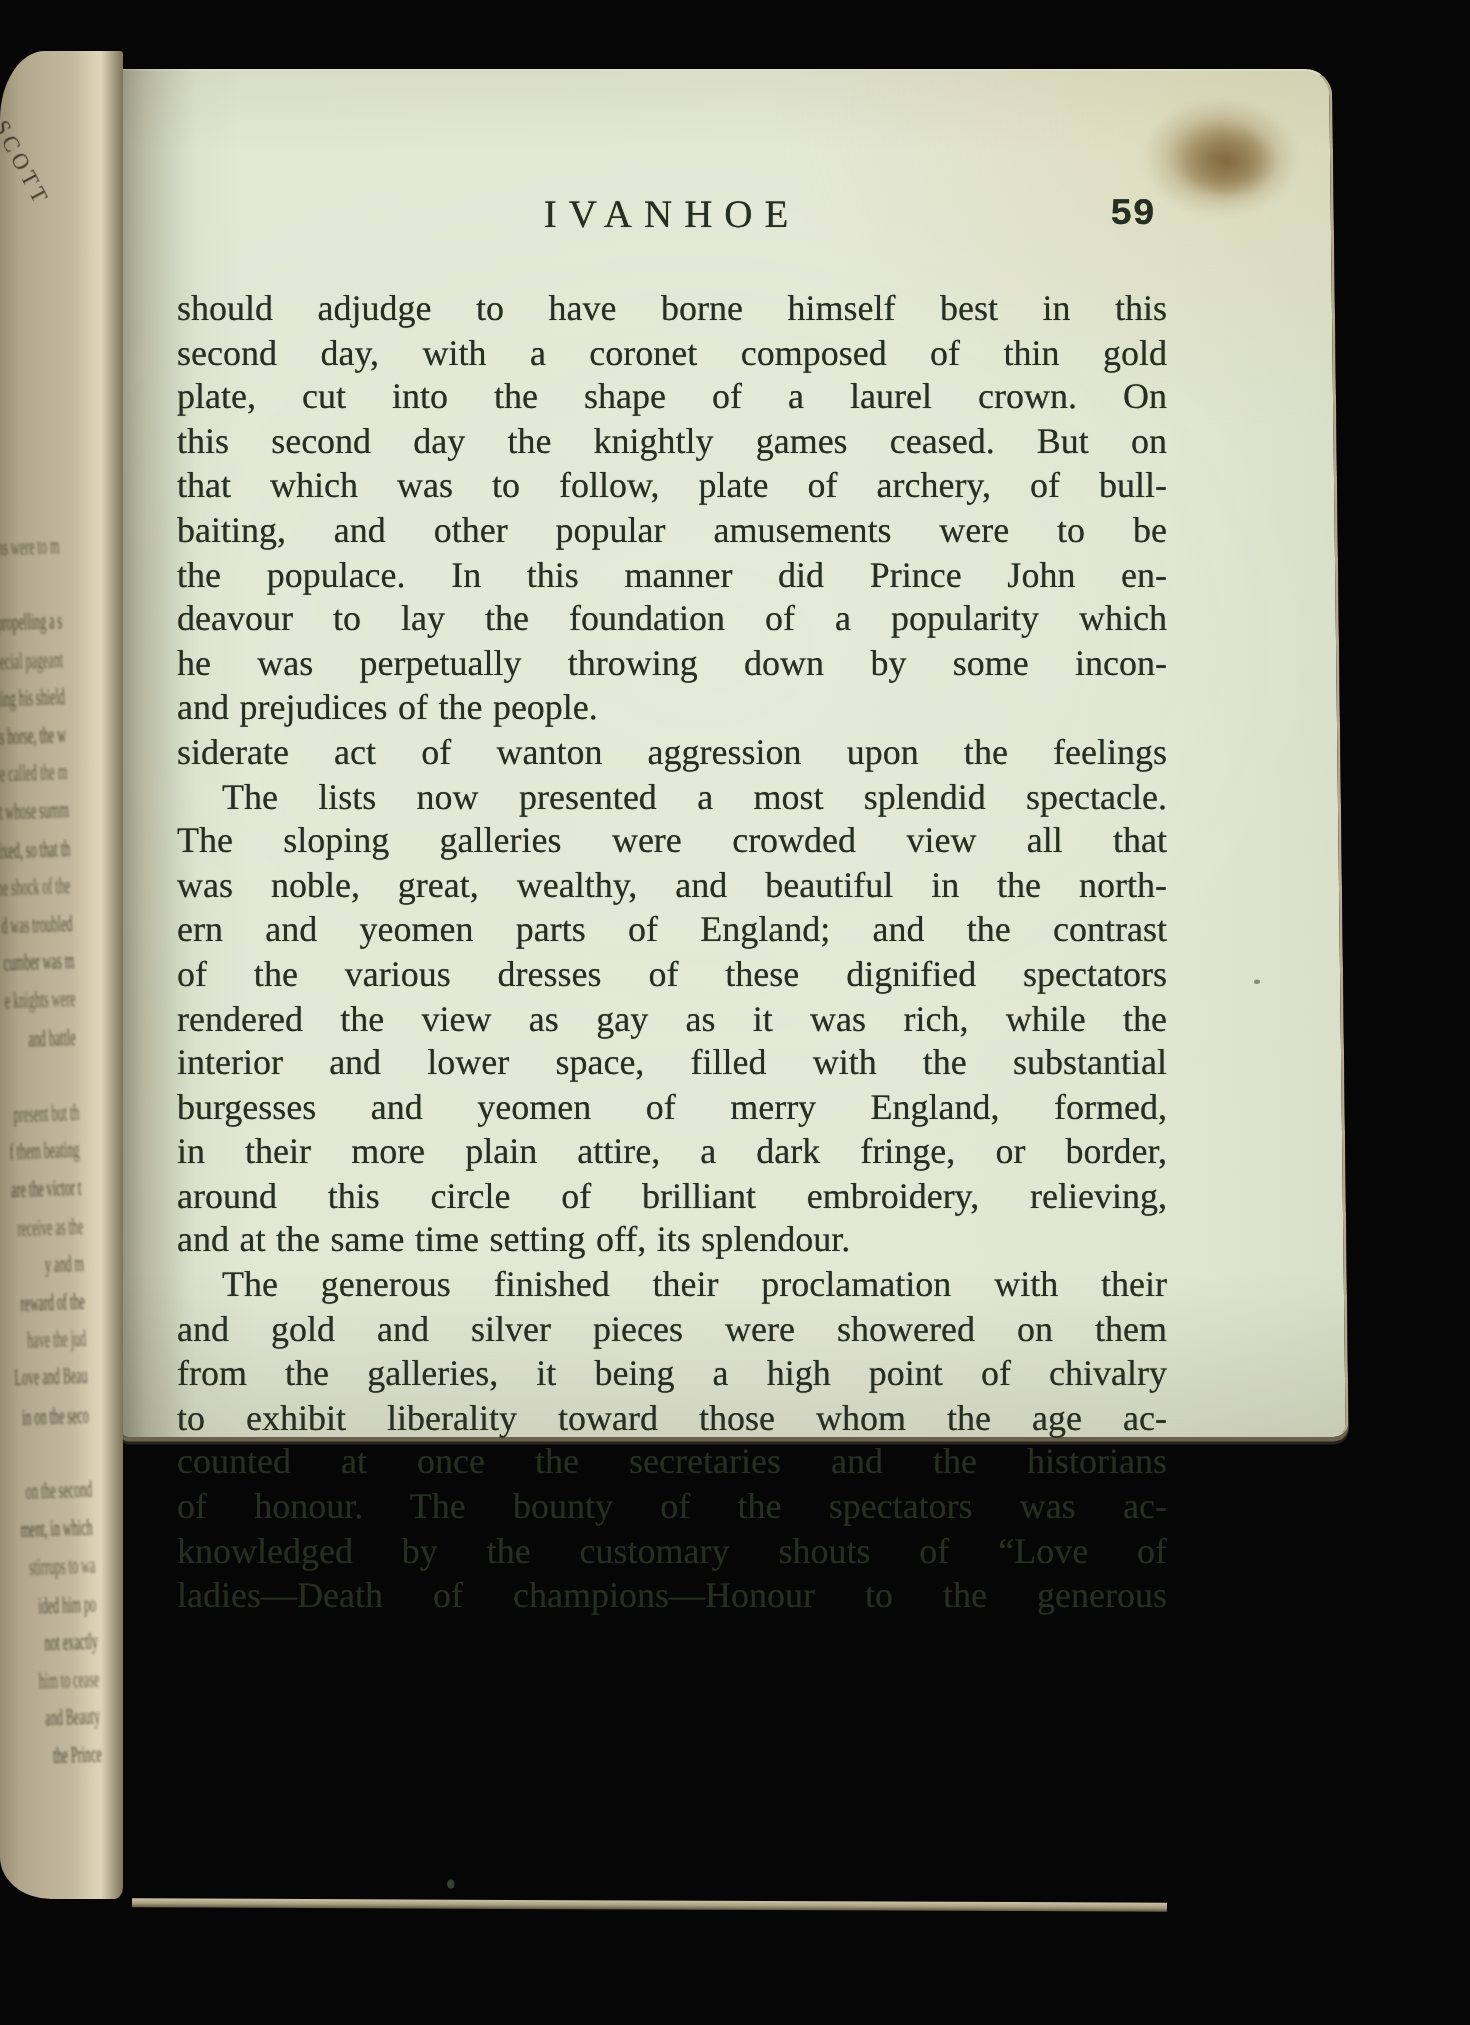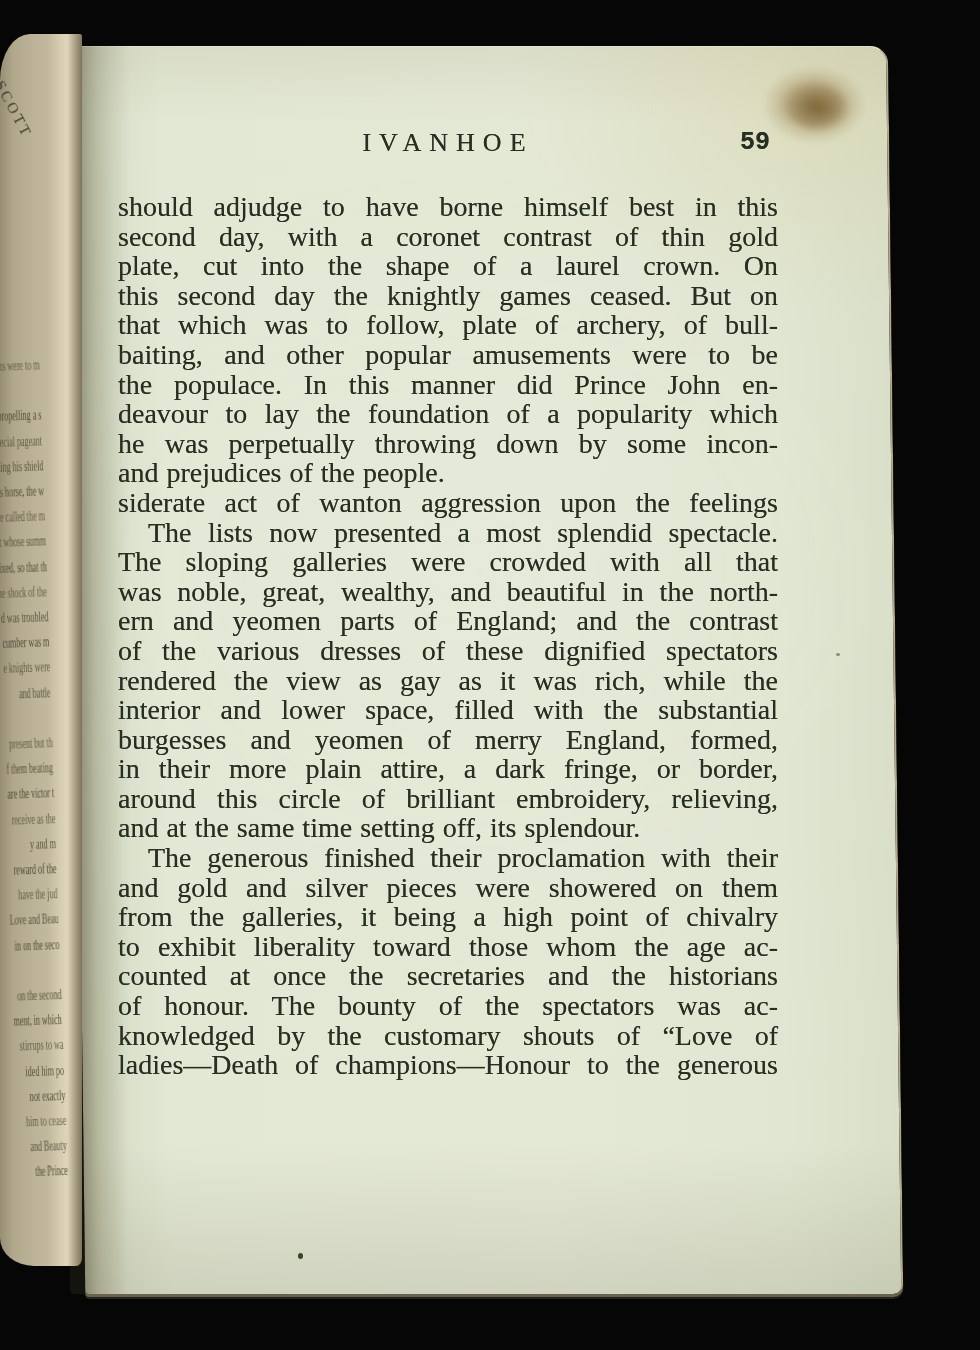--- a/index.html
+++ b/index.html
@@ -40,21 +40,21 @@
   .frag{
     position:absolute;right:6px;
     white-space:nowrap;
     font-size:15.5px;
     color:#44402e;
     transform:scaleX(0.52);
     transform-origin:100% 50%;
   }
 
   
-  .main-page{position:absolute;left:70px;top:46px;width:818px;height:1248px;z-index:2;}
+  .main-page{position:absolute;left:70px;top:46px;width:818px;height:912px;z-index:2;}
   .page-bg{
     position:absolute;inset:0;
     transform:skewX(0.7deg);
     transform-origin:top left;
     background:
       radial-gradient(ellipse 420px 300px at 90% 4%, rgba(214,198,142,0.28), rgba(214,198,142,0) 70%),
       radial-gradient(ellipse 760px 560px at 48% 42%, rgba(255,255,255,0.07), rgba(255,255,255,0) 72%),
       linear-gradient(180deg, rgba(130,120,80,0.10), rgba(0,0,0,0) 6%, rgba(0,0,0,0) 88%, rgba(104,98,72,0.16) 100%),
       linear-gradient(90deg, #b6b99e 0px, #ccd0b6 16px, #dae0ca 42px, #e2e8d4 90px, #e4e9d6 58%, #e0e6d1 86%, #d9dfc8 100%);
     border-radius:4px 18px 10px 4px;
@@ -83,21 +83,21 @@
     position:absolute;left:50%;transform:translateX(-50%);
     font-size:26px;letter-spacing:8px;
     text-shadow:0 0 0.5px rgba(39,46,34,0.8);
   }
   .pagenum{
     position:absolute;right:8px;top:0;
     font-size:25px;font-weight:700;
     text-shadow:0 0 0.4px rgba(39,46,34,0.7);
     font-family:Liberation Mono, monospace;
   }
-  .body-text{position:absolute;top:146px;left:0;width:660px;font-size:28px;line-height:29.6px;}
+  .body-text{position:absolute;top:146px;left:0;width:660px;font-size:24px;line-height:29.6px;}
   .line{
     text-align:justify;
     text-align-last:justify;
     word-spacing:1px;
     text-shadow:0 0 0.5px rgba(39,46,34,0.65);
     white-space:normal;
   }
   .line.indent{text-indent:30px;}
   .line.last{text-align-last:left;}
 
@@ -158,32 +158,32 @@
     <div class="page-bg"></div>
     <div class="stain"></div>
     <div class="gutter"></div>
     <div class="content">
       <div class="header">
         <span class="title">IVANHOE</span>
         <span class="pagenum">59</span>
       </div>
       <div class="body-text" id="body">
           <div class="line">should adjudge to have borne himself best in this</div>
-          <div class="line">second day, with a coronet contrast of thin gold</div>
+          <div class="line">second day, with a coronet composed of thin gold</div>
           <div class="line">plate, cut into the shape of a laurel crown.  On</div>
           <div class="line">this second day the knightly games ceased.  But on</div>
           <div class="line">that which was to follow, plate of archery, of bull-</div>
           <div class="line">baiting, and other popular amusements were to be</div>
           <div class="line">the populace.  In this manner did Prince John en-</div>
           <div class="line">deavour to lay the foundation of a popularity which</div>
           <div class="line">he was perpetually throwing down by some incon-</div>
           <div class="line last">and prejudices of the people.</div>
           <div class="line">siderate act of wanton aggression upon the feelings</div>
           <div class="line indent">The lists now presented a most splendid spectacle.</div>
-          <div class="line">The sloping galleries were crowded with all that</div>
+          <div class="line">The sloping galleries were crowded view all that</div>
           <div class="line">was noble, great, wealthy, and beautiful in the north-</div>
           <div class="line">ern and yeomen parts of England; and the contrast</div>
           <div class="line">of the various dresses of these dignified spectators</div>
           <div class="line">rendered the view as gay as it was rich, while the</div>
           <div class="line">interior and lower space, filled with the substantial</div>
           <div class="line">burgesses and yeomen of merry England, formed,</div>
           <div class="line">in their more plain attire, a dark fringe, or border,</div>
           <div class="line">around this circle of brilliant embroidery, relieving,</div>
           <div class="line last">and at the same time setting off, its splendour.</div>
           <div class="line indent">The generous finished their proclamation with their</div>

